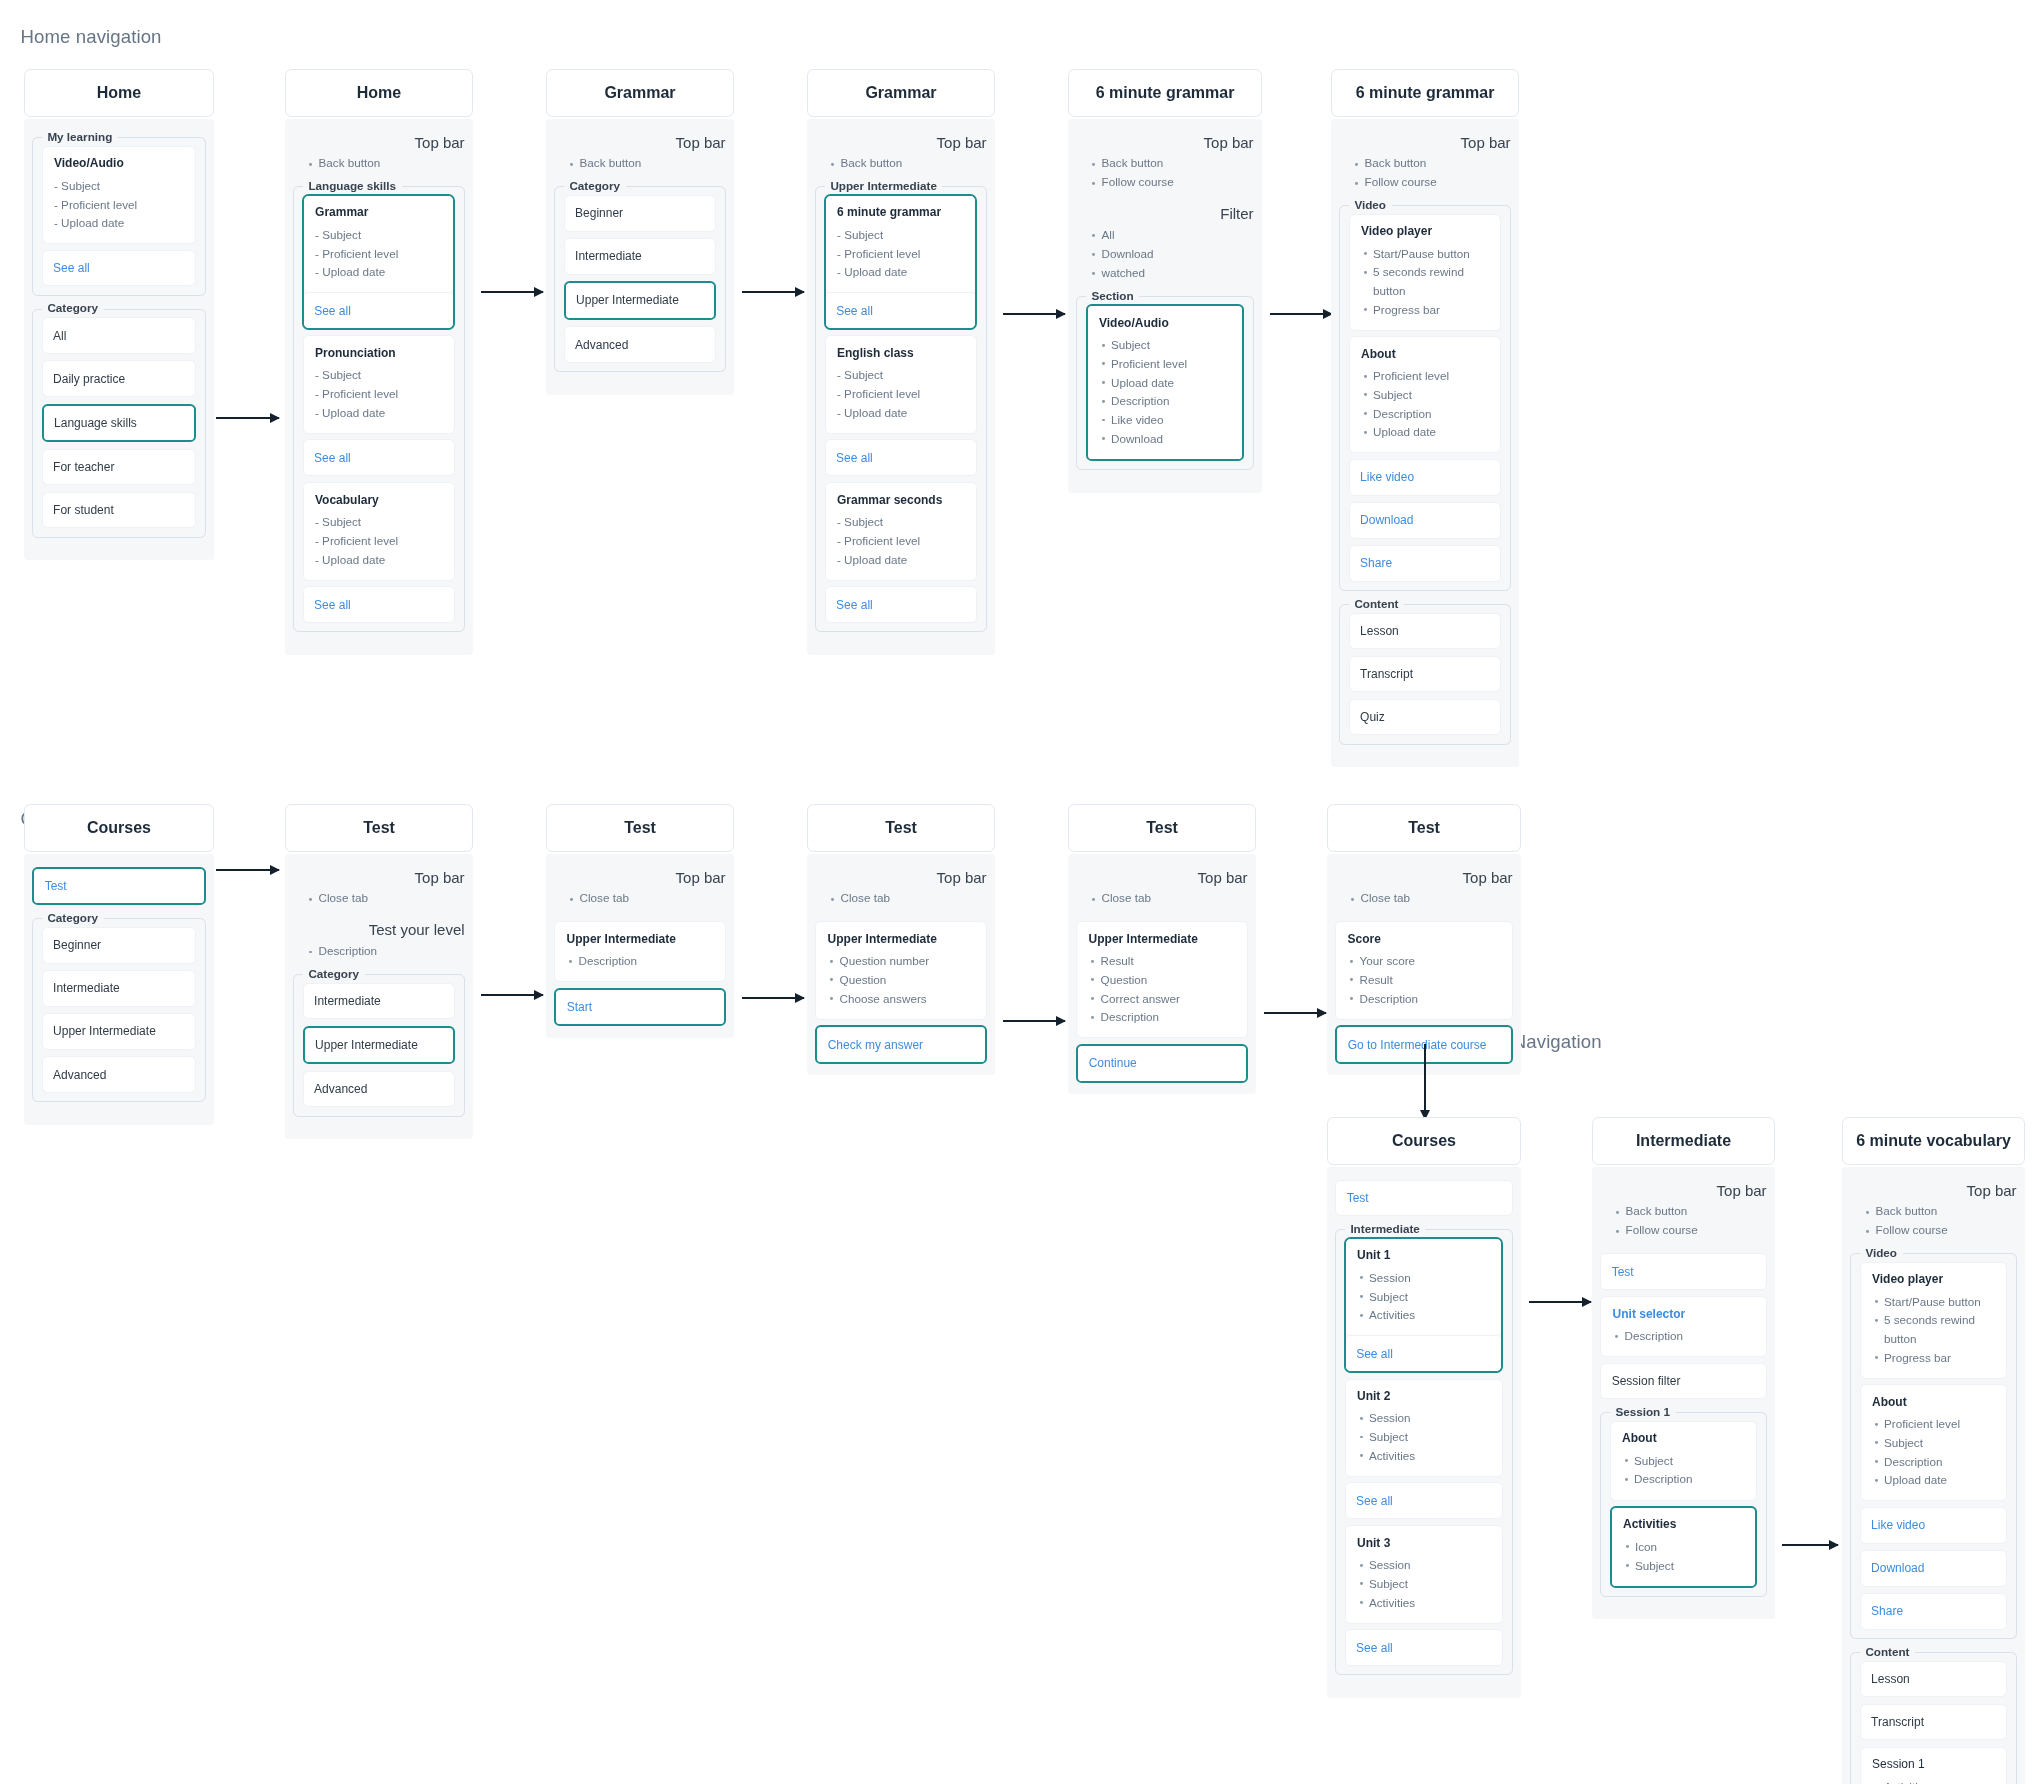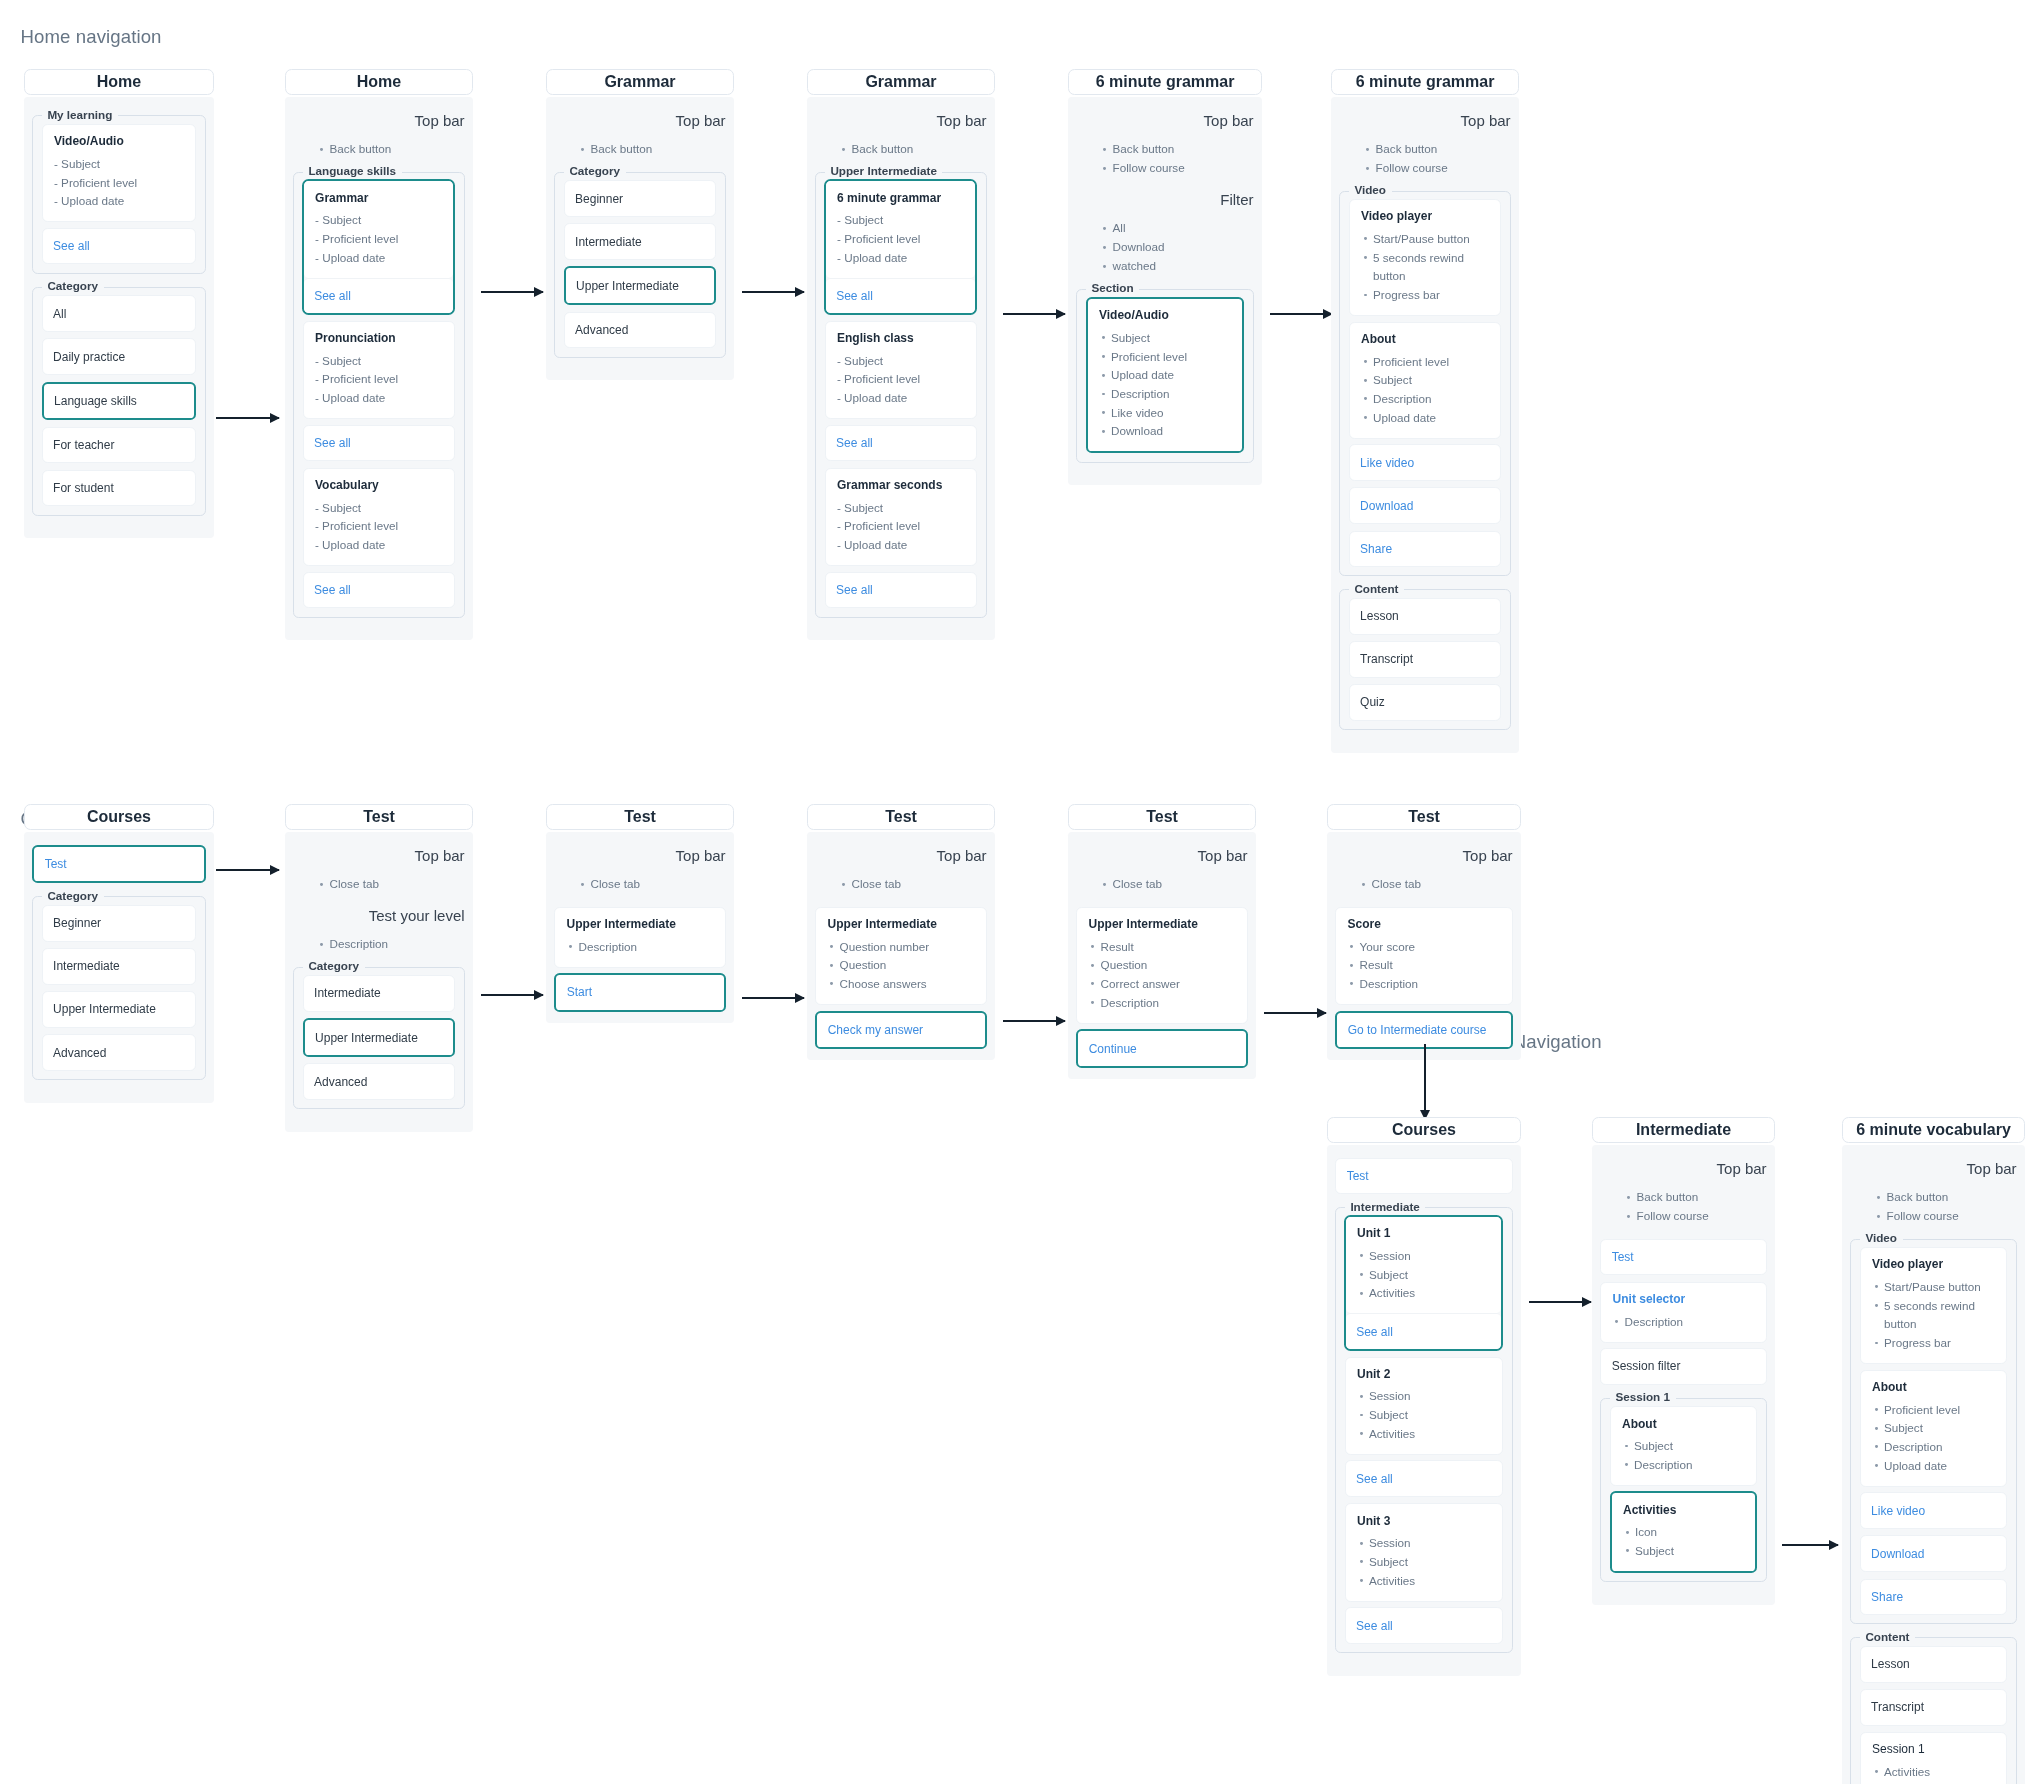--- a/index.html
+++ b/index.html
@@ -22,38 +22,38 @@
     letter-spacing:0.1px;
     white-space:nowrap;
   }
 
   
   .screen{position:absolute;width:194px;}
   .screen-head{
     background:#ffffff;
     border:0.9px solid #e2e8ef;
     border-radius:6.5px;
-    height:26px;
+    height:48px;
     display:flex;align-items:center;justify-content:center;
     font-size:16px;font-weight:bold;color:#1d2b3a;
     box-sizing:border-box;
     white-space:nowrap;
   }
   .screen-body{
     background:#f5f7f9;
     border-radius:3.7px;
     padding:9.3px 8.4px 11.2px 8.4px;
     box-sizing:border-box;
     margin-top:1.9px;
   }
 
   
   .anno{margin:5.6px 0 13px 5.6px;}
   .anno-title{font-size:15px;font-weight:normal;color:#384350;margin-bottom:3.7px;text-align:right;}
-  .anno ul{list-style:none;margin:11px;padding:0 0 0 9.3px;}
+  .anno ul{list-style:none;margin:0;padding:0 0 0 9.3px;}
   .anno li{font-size:11.7px;color:#6a7888;line-height:1.62;position:relative;padding-left:10.3px;}
   .anno li:before{content:"";position:absolute;left:0.9px;top:8.4px;width:2.8px;height:2.8px;border-radius:50%;background:#8d9aa9;}
 
   
   .group{
     border:0.9px solid #d8e0e9;
     border-radius:5.6px;
     padding:7.5px 8.4px 8.4px 8.4px;
     margin:13px 0 11.2px 0;
     position:relative;

